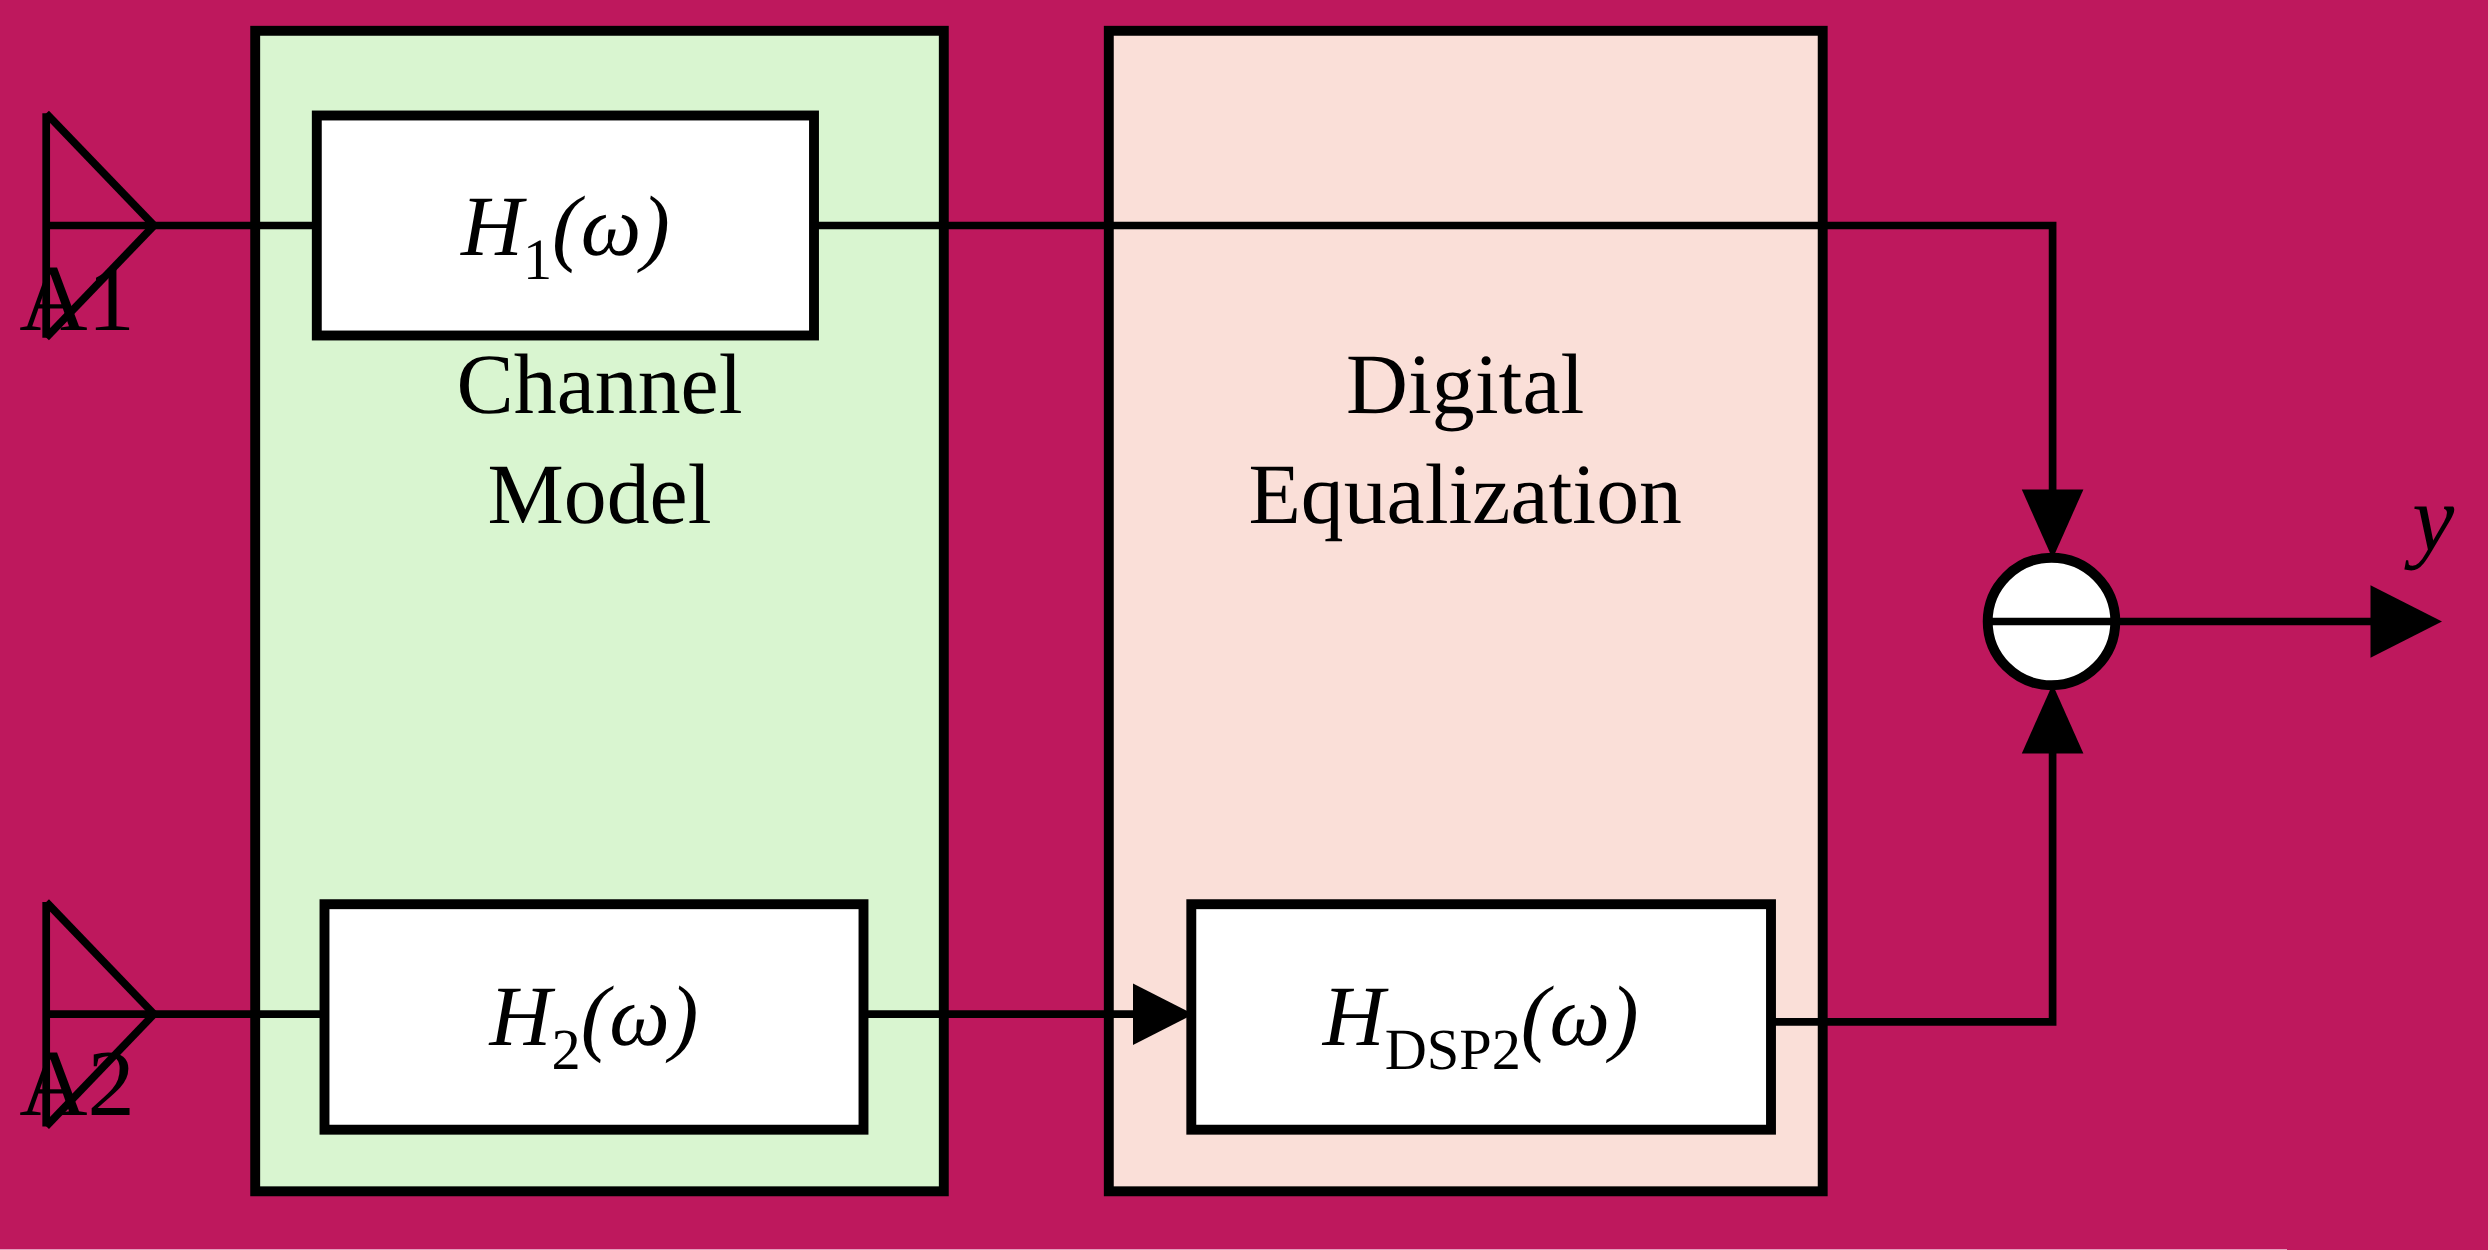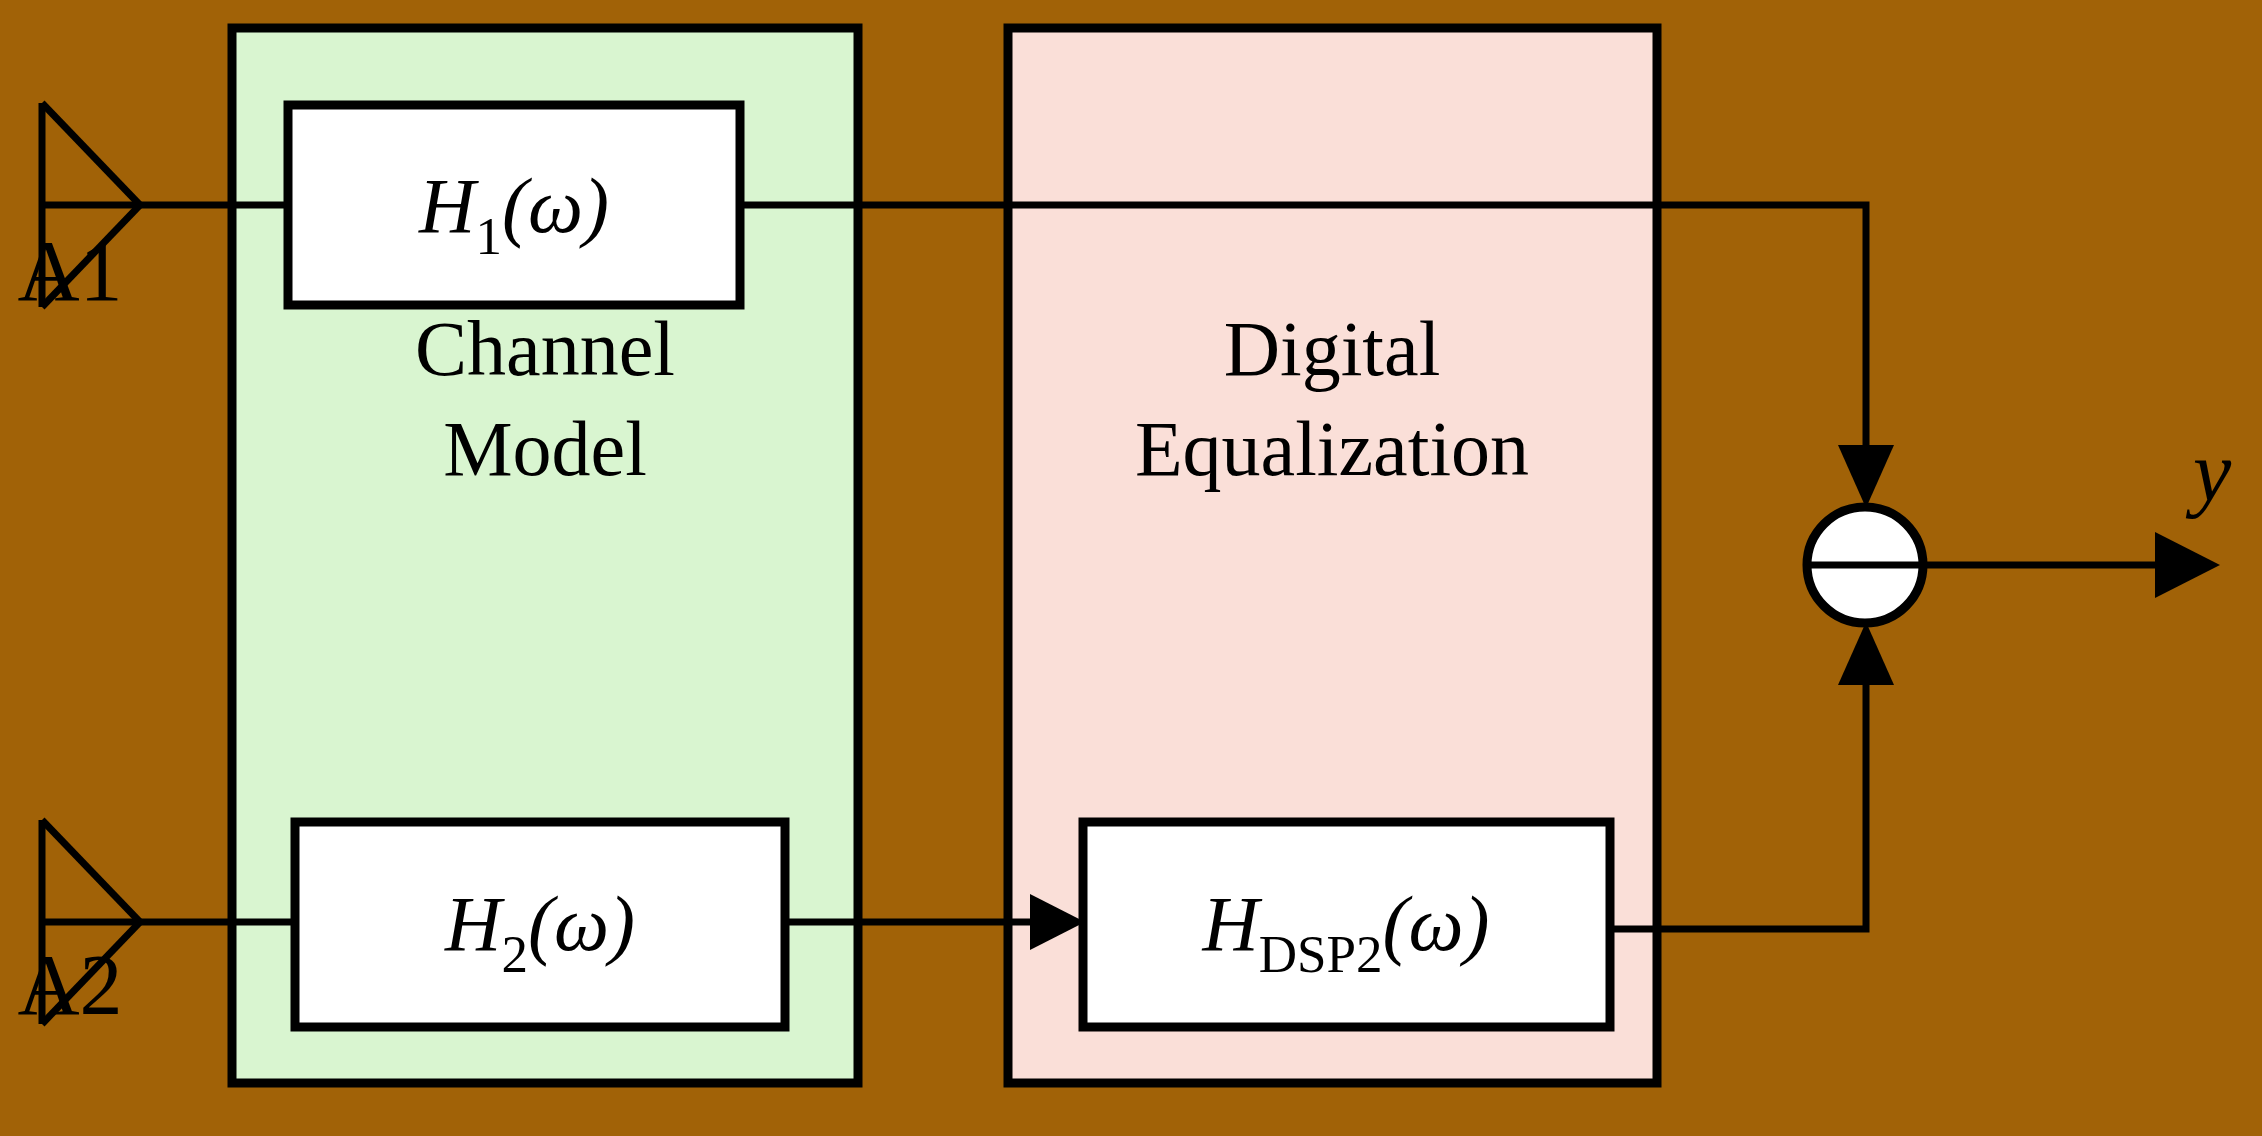--- a/index.html
+++ b/index.html
@@ -8,21 +8,21 @@
     padding: 0;
     background: #ffffff;
   }
   body {
     font-family: "Liberation Serif", "DejaVu Serif", serif;
   }
   #diagram-root {
     position: relative;
     width: 2262px;
     height: 1136px;
-    background: #a16207;
+    background: #be185d;
     overflow: hidden;
   }
   #diagram-svg {
     position: absolute;
     left: 0;
     top: 0;
     width: 2262px;
     height: 1136px;
     display: block;
   }

